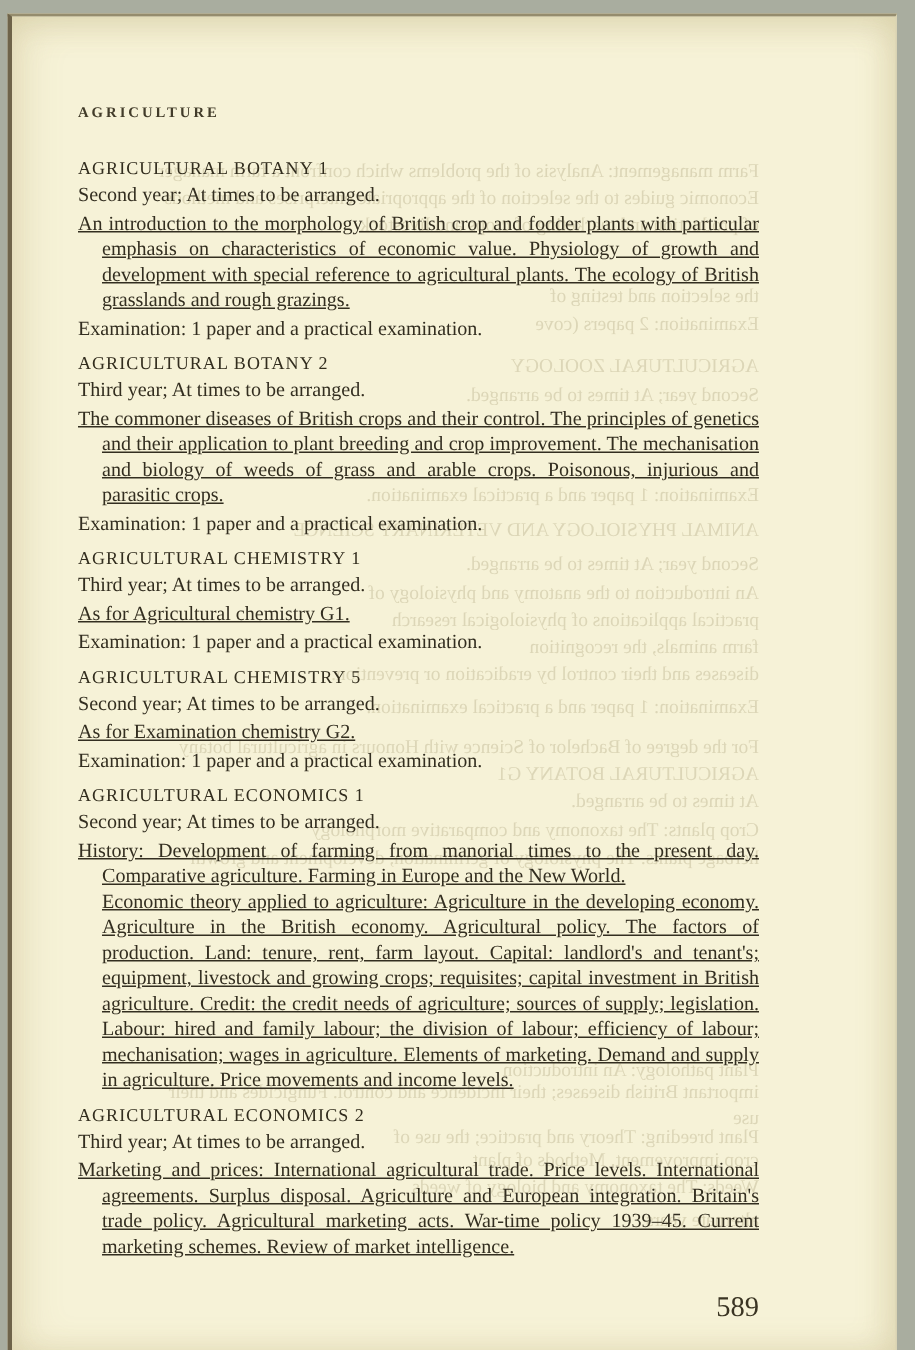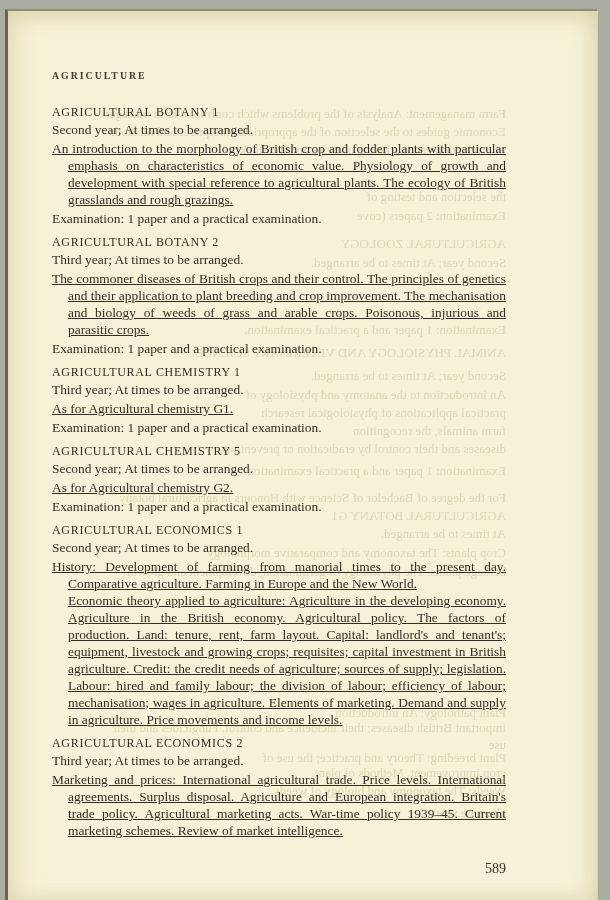--- a/index.html
+++ b/index.html
@@ -76,21 +76,21 @@
   .desc p { margin: 0; text-align: justify; text-decoration: underline; }
   .desc p.hang { text-indent: -16px; padding-left: 16px; }
   .desc p.indent { padding-left: 16px; }
   .exam-line { margin: 2px 0 0 0; }
   .page-number {
     position: absolute;
     top: 850px;
     left: 44px;
     width: 454px;
     text-align: right;
-    font-size: 14px;
+    font-size: 19px;
     color: #3a3423;
   }
 </style>
 </head>
 <body>
 
 <div class="stage">
   <div class="page">
     <div class="ghost-layer">
         <div class="ghost-line" style="top: 95px;">Farm management: Analysis of the problems which confront a farm manager</div>
@@ -148,21 +148,21 @@
     <div class="desc">
               <p class="hang">As for Agricultural chemistry G1.</p>
             </div>
     <p class="exam-line">Examination: 1 paper and a practical examination.</p>
   </section>
 
   <section class="course-section">
     <h2 class="course-heading">AGRICULTURAL CHEMISTRY 5</h2>
     <p class="year-line">Second year;  At times to be arranged.</p>
     <div class="desc">
-              <p class="hang">As for Agricultural chemistry G2.</p>
+              <p class="hang">As for Examination chemistry G2.</p>
             </div>
     <p class="exam-line">Examination: 1 paper and a practical examination.</p>
   </section>
 
   <section class="course-section">
     <h2 class="course-heading">AGRICULTURAL ECONOMICS 1</h2>
     <p class="year-line">Second year;  At times to be arranged.</p>
     <div class="desc">
               <p class="hang">History: Development of farming from manorial times to the present day.  Comparative agriculture.  Farming in Europe and the New World.</p>
               <p class="indent">Economic theory applied to agriculture: Agriculture in the developing economy.  Agriculture in the British economy.  Agricultural policy.  The factors of production.  Land: tenure, rent, farm layout.  Capital: landlord's and tenant's;  equipment, livestock and growing crops;  requisites;  capital investment in British agriculture.  Credit: the credit needs of agriculture; sources of supply; legislation.  Labour: hired and family labour; the division of labour; efficiency of labour; mechanisation; wages in agriculture.  Elements of marketing.  Demand and supply in agriculture.  Price movements and income levels.</p>

